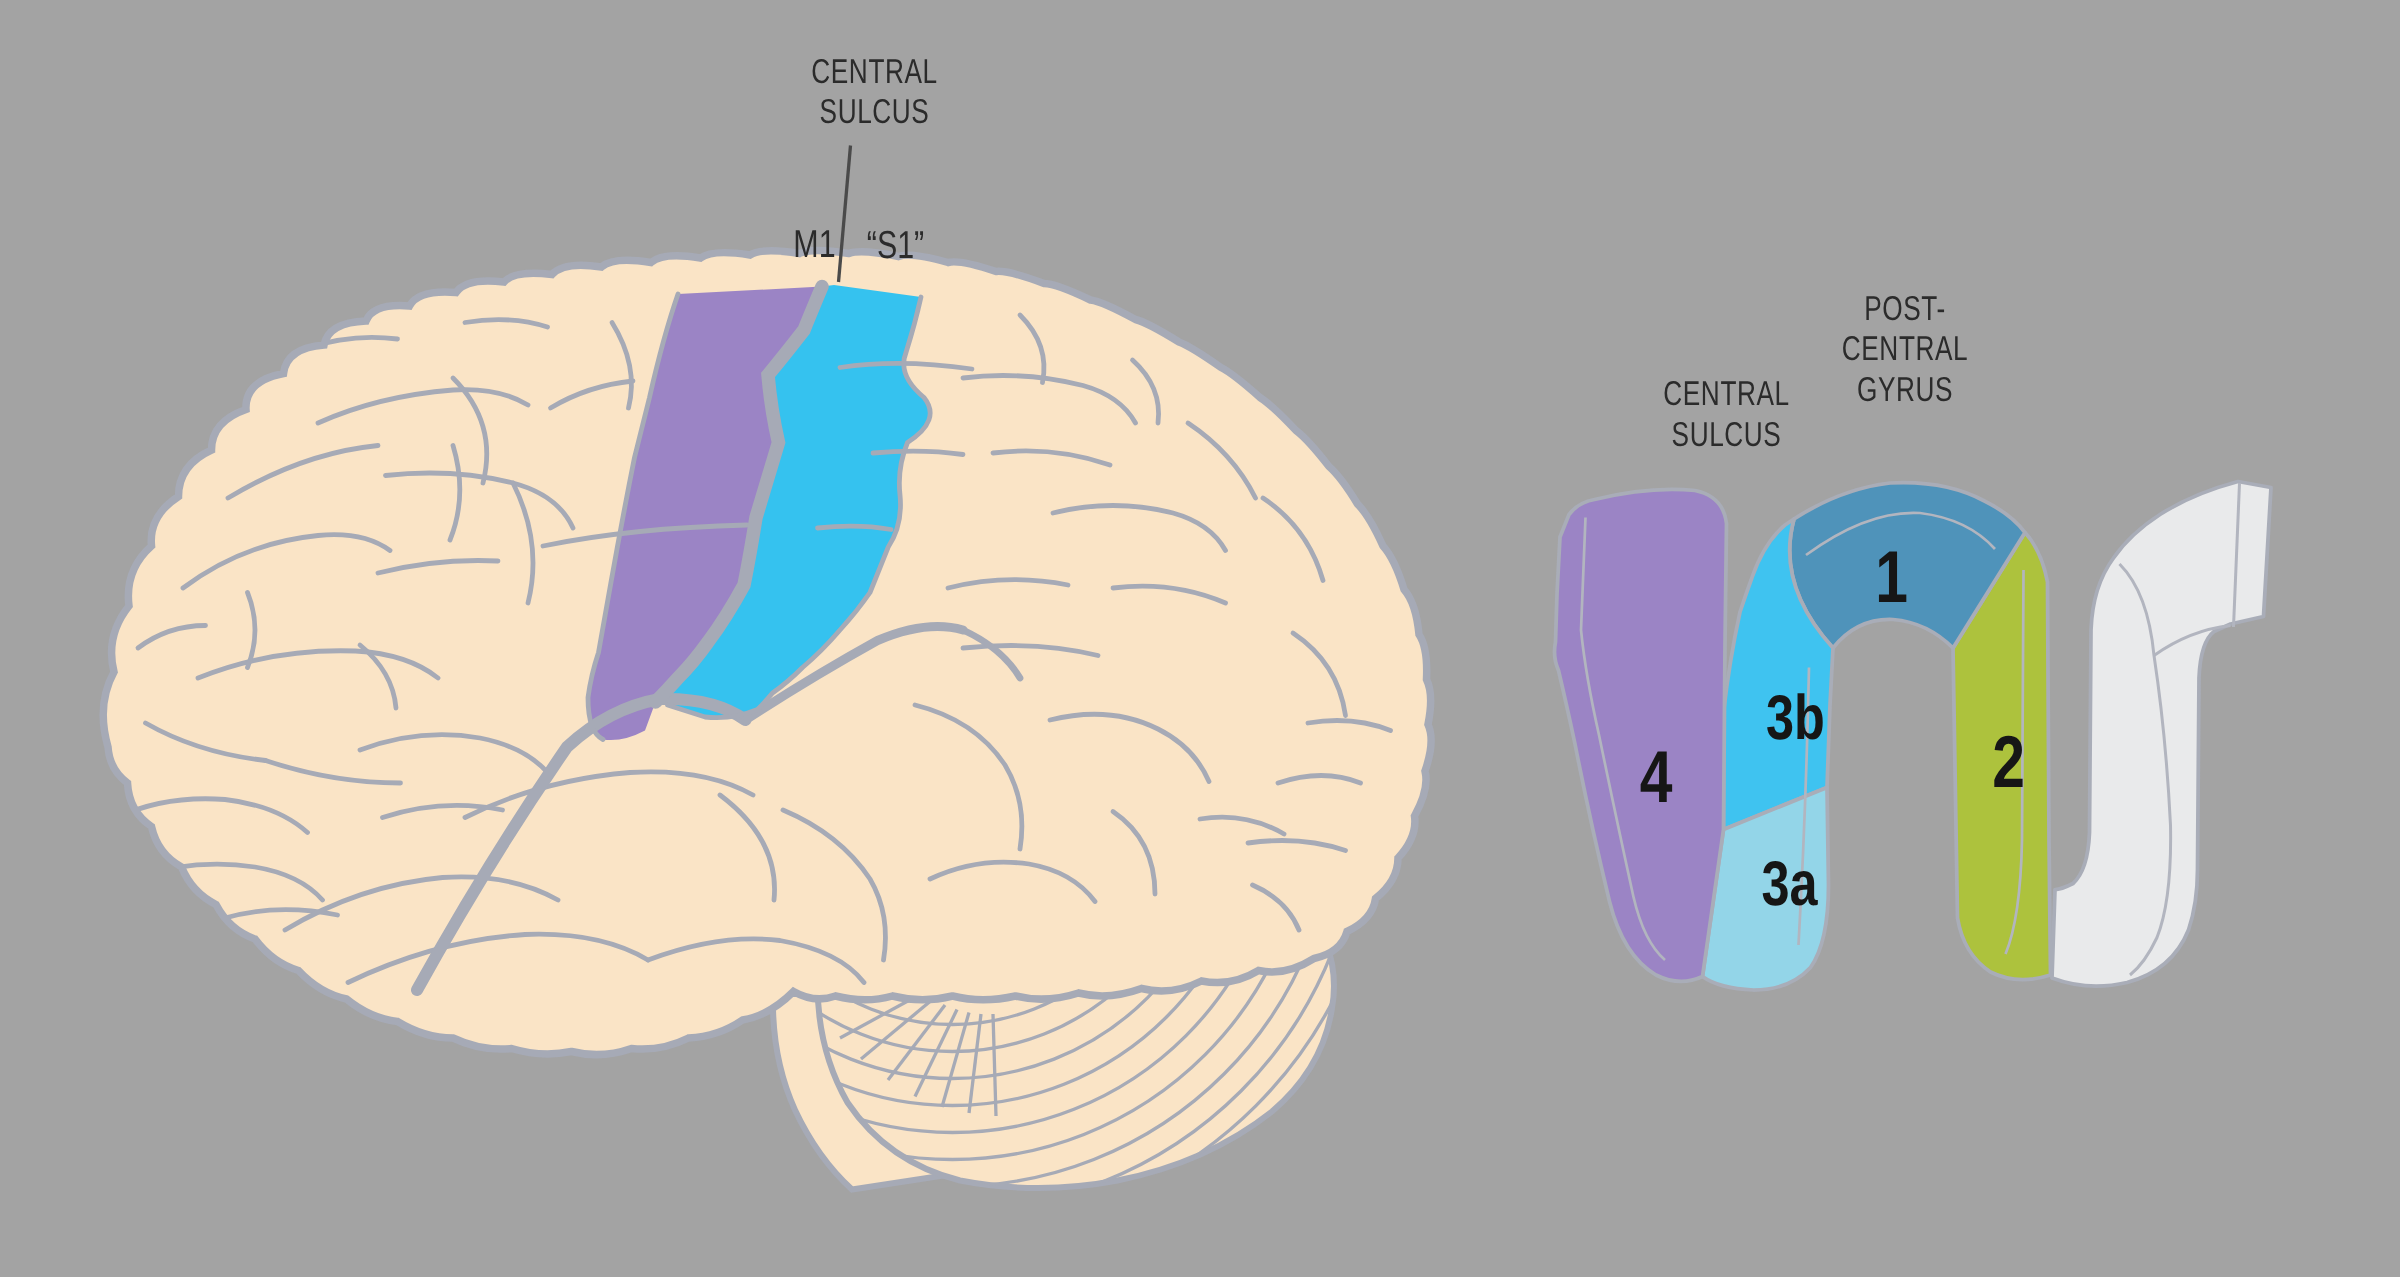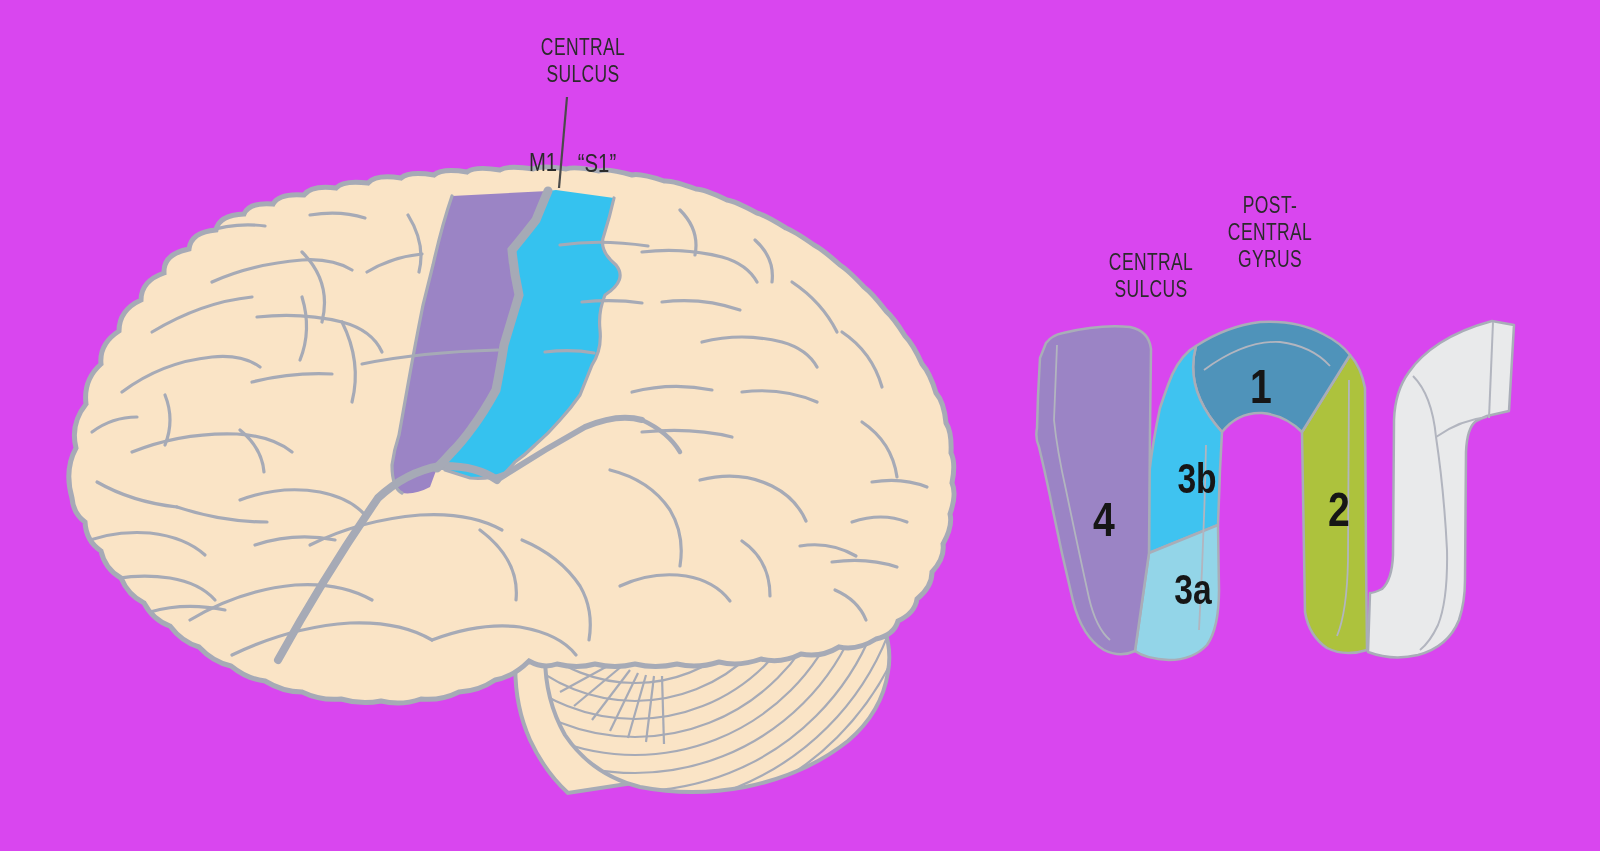--- a/index.html
+++ b/index.html
@@ -1,16 +1,16 @@
 <!DOCTYPE html>
 <html><head>
 <meta charset="utf-8">
 <style>
   html,body{margin:0;padding:0;background:#ffffff;}
-  #stage{position:relative;width:1600px;height:851px;background:#d946ef;overflow:hidden;
+  #stage{position:relative;width:1600px;height:851px;background:#a3a3a3;overflow:hidden;
          font-family:"Liberation Sans","DejaVu Sans",sans-serif;}
   #art{position:absolute;left:0;top:0;}
   .lbl{position:absolute;text-align:center;color:#2b2b2b;font-size:23px;line-height:27px;
        transform:translateX(-50%) scaleX(0.76);transform-origin:center top;white-space:nowrap;
        letter-spacing:0.5px;}
   .lbl span{display:block;}
   .small-lbl{position:absolute;color:#2b2b2b;font-size:26px;line-height:26px;
        transform:translate(-50%,-50%) scaleX(0.78);transform-origin:center center;white-space:nowrap;}
   .num{position:absolute;color:#161616;font-size:49px;font-weight:bold;line-height:49px;
        transform:translate(-50%,-50%) scaleX(0.8);transform-origin:center center;white-space:nowrap;}

